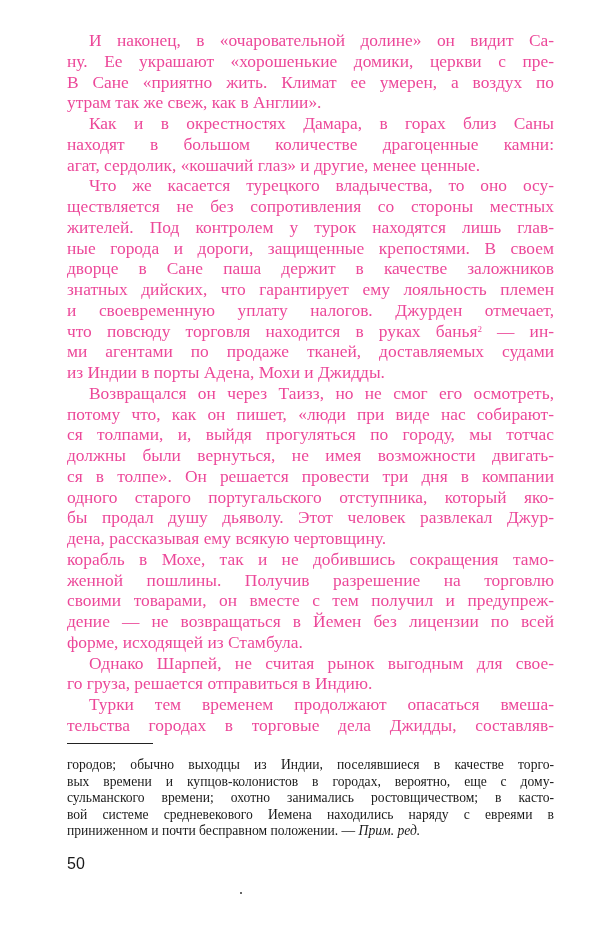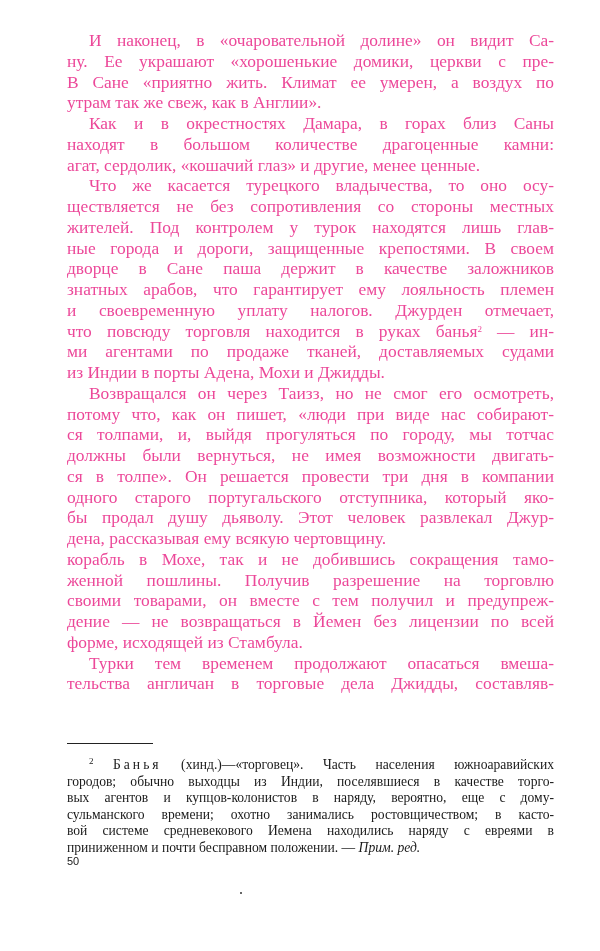--- a/index.html
+++ b/index.html
@@ -12,21 +12,21 @@
   .line.indent { padding-left: 22px; }
   .fn-rule { position: absolute; left: 67px; top: 743px; width: 86px; height: 0; border-top: 1px solid #222; }
   .footnote { position: absolute; left: 67px; top: 757px; width: 487px; color: #1a1a1a;
               font-family: "Liberation Serif", "DejaVu Serif", serif; font-size: 13.6px; }
   .footnote .line { height: 16.5px; line-height: 16.5px; }
   .footnote .line.indent { padding-left: 22px; }
   .spaced { letter-spacing: 3px; }
   sup { font-size: 9px; vertical-align: 5px; line-height: 0; }
   .italic { font-style: italic; }
   .page-number { position: absolute; left: 67px; top: 855px; font-family: "Liberation Sans", "DejaVu Sans", sans-serif;
-                 font-size: 11px; color: #1a1a1a; }
+                 font-size: 16px; color: #1a1a1a; }
   .speck { position: absolute; left: 240px; top: 892px; width: 2px; height: 2px; background: #333; border-radius: 1px; }
 </style>
 </head>
 <body>
 
 <div class="page">
   <div class="body-text">
 
     <div>
       <span class="line indent">И наконец, в «очаровательной долине» он видит Са-</span>
@@ -40,21 +40,21 @@
       <span class="line">находят в большом количестве драгоценные камни:</span>
       <span class="line last">агат, сердолик, «кошачий глаз» и другие, менее ценные.</span>
     </div>
 
     <div>
       <span class="line indent">Что же касается турецкого владычества, то оно осу-</span>
       <span class="line">ществляется не без сопротивления со стороны местных</span>
       <span class="line">жителей. Под контролем у турок находятся лишь глав-</span>
       <span class="line">ные города и дороги, защищенные крепостями. В своем</span>
       <span class="line">дворце в Сане паша держит в качестве заложников</span>
-      <span class="line">знатных арабов, что гарантирует ему лояльность племен</span>
+      <span class="line">знатных дийских, что гарантирует ему лояльность племен</span>
       <span class="line">и своевременную уплату налогов. Джурден отмечает,</span>
       <span class="line"><span>что повсюду торговля находится в руках банья</span><sup>2</sup><span> — ин-</span></span>
       <span class="line">ми агентами по продаже тканей, доставляемых судами</span>
       <span class="line last">из Индии в порты Адена, Мохи и Джидды.</span>
     </div>
 
     <div>
       <span class="line indent">Возвращался он через Таизз, но не смог его осмотреть,</span>
       <span class="line">потому что, как он пишет, «люди при виде нас собирают-</span>
       <span class="line">ся толпами, и, выйдя прогуляться по городу, мы тотчас</span>
@@ -66,34 +66,37 @@
     </div>
 
     <div>
       <span class="line">корабль в Мохе, так и не добившись сокращения тамо-</span>
       <span class="line">женной пошлины. Получив разрешение на торговлю</span>
       <span class="line">своими товарами, он вместе с тем получил и предупреж-</span>
       <span class="line">дение — не возвращаться в Йемен без лицензии по всей</span>
       <span class="line last">форме, исходящей из Стамбула.</span>
     </div>
 
+    <div>
+      <span class="line indent">Однако Шарпей, не считая рынок выгодным для свое-</span>
+      <span class="line last">го груза, решается отправиться в Индию.</span>
+    </div>
 
     <div>
       <span class="line indent">Турки тем временем продолжают опасаться вмеша-</span>
-      <span class="line">тельства англичан в торговые дела Джидды, составляв-</span>
+      <span class="line">тельства городах в торговые дела Джидды, составляв-</span>
     </div>
 
   </div>
 </div>
 
 <div class="fn-rule"></div>
 
 <div class="footnote">
-  <span class="line indent"><sup>2</sup> <span class="spaced">Банья</span><span> (хинд.)—«торговец». Часть населения южноаравийских</span></span>
   <span class="line">городов; обычно выходцы из Индии, поселявшиеся в качестве торго-</span>
-  <span class="line">вых агентов и купцов-колонистов в наряду, вероятно, еще с дому-</span>
+  <span class="line">вых времени и купцов-колонистов в городах, вероятно, еще с дому-</span>
   <span class="line">сульманского времени; охотно занимались ростовщичеством; в касто-</span>
   <span class="line">вой системе средневекового Иемена находились наряду с евреями в</span>
   <span class="line last"><span>приниженном и почти бесправном положении. — </span><span class="italic">Прим. ред.</span></span>
 </div>
 
 <div class="page-number">50</div>
 <div class="speck"></div>
 
 </body></html>

